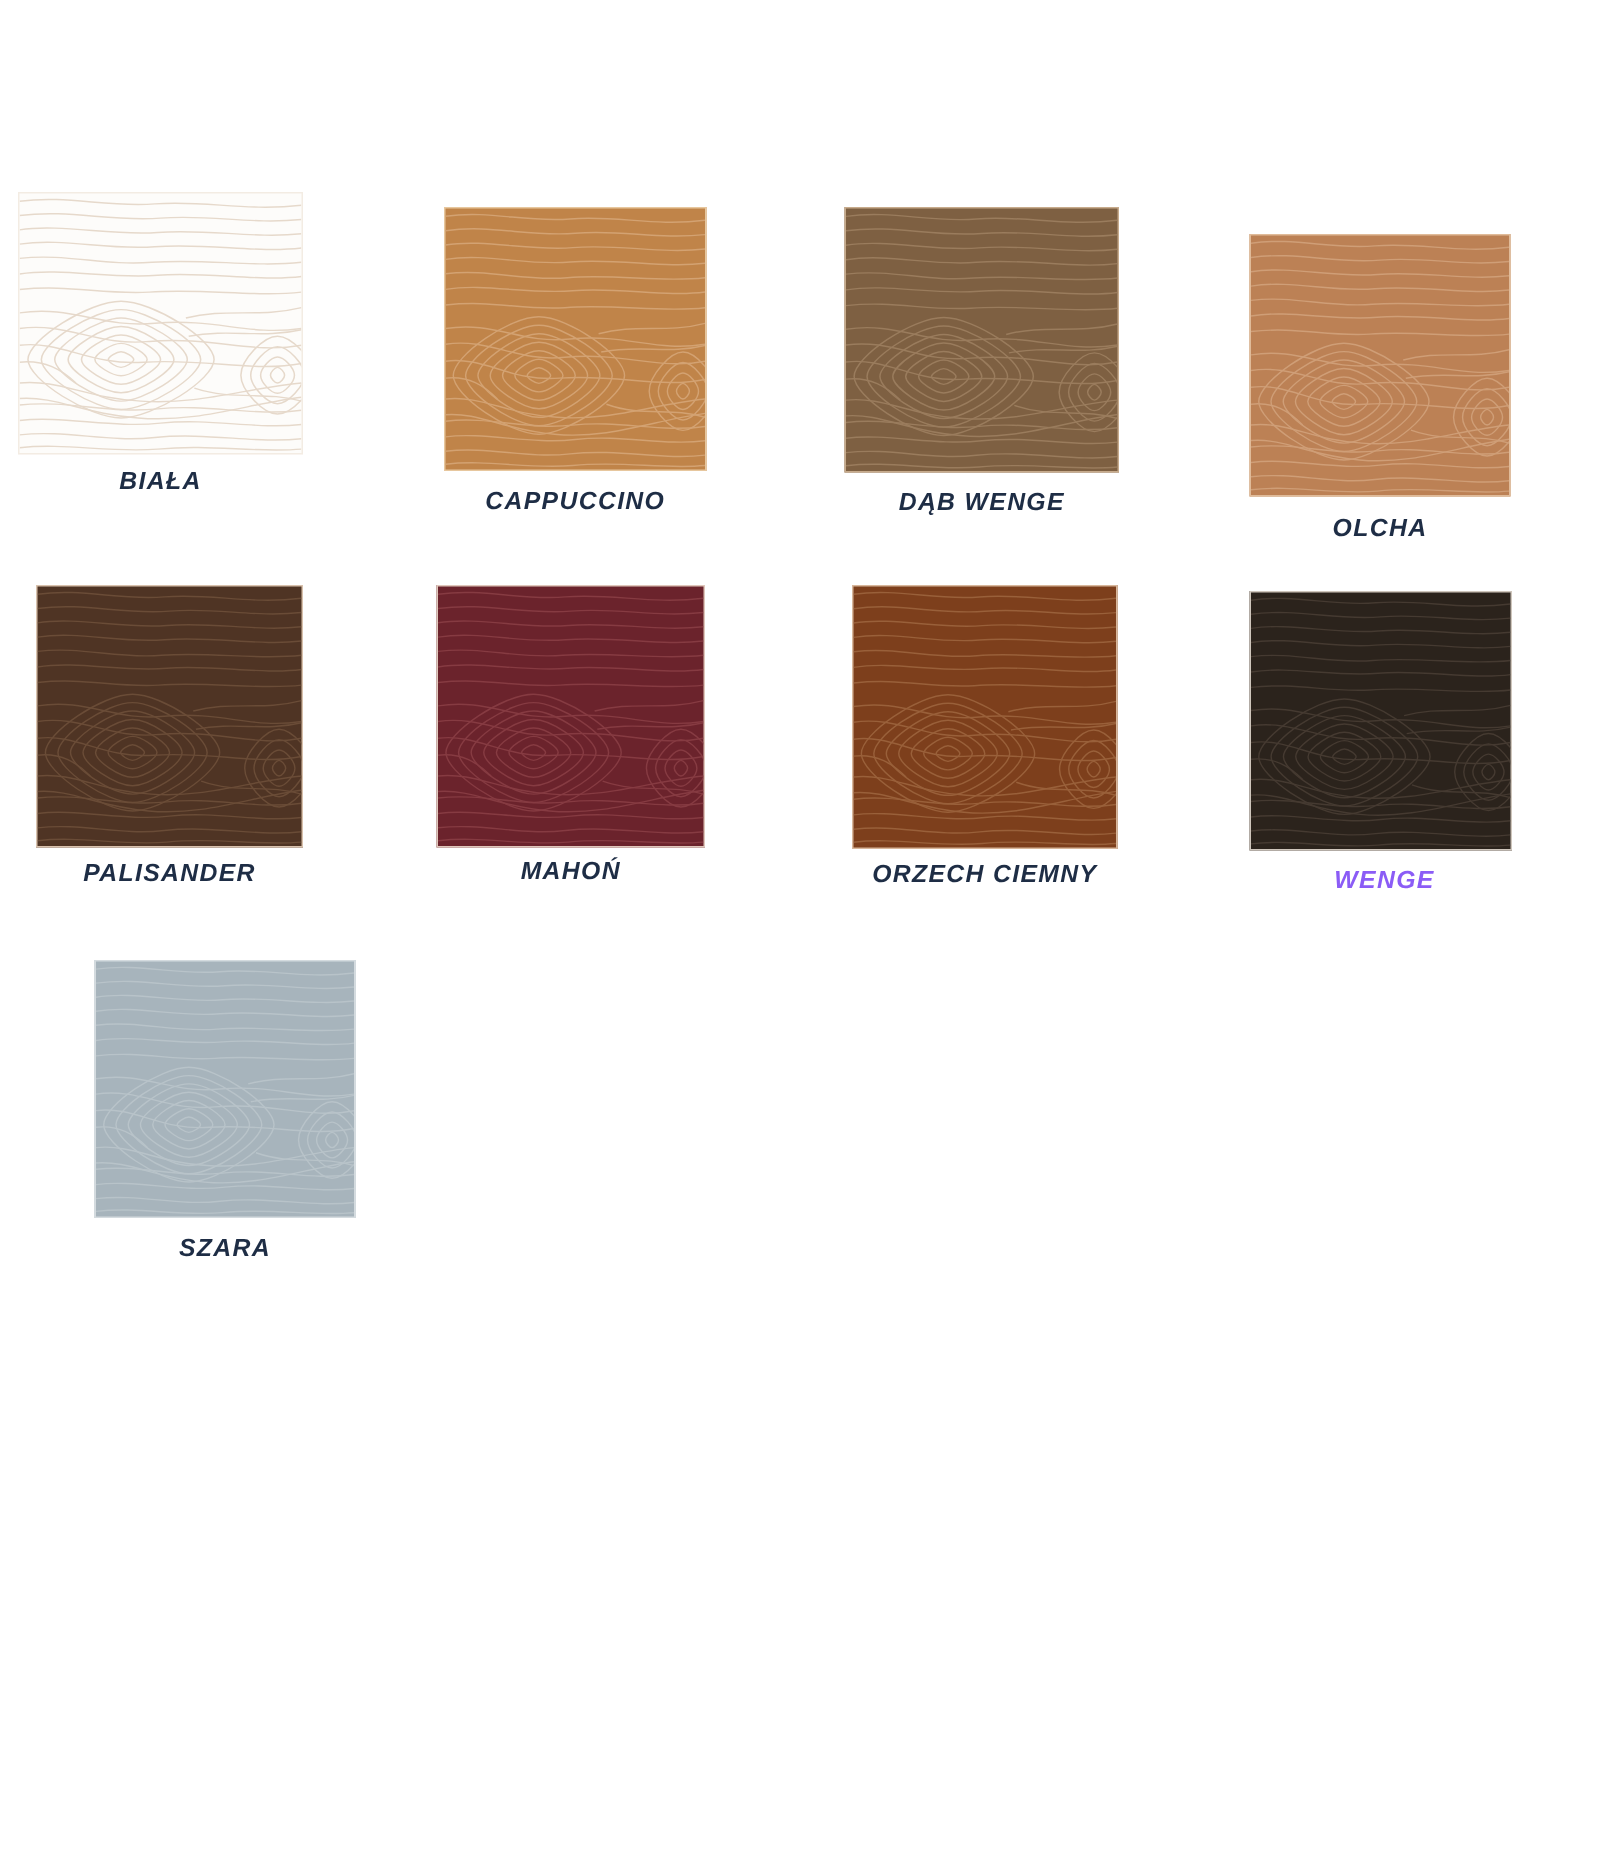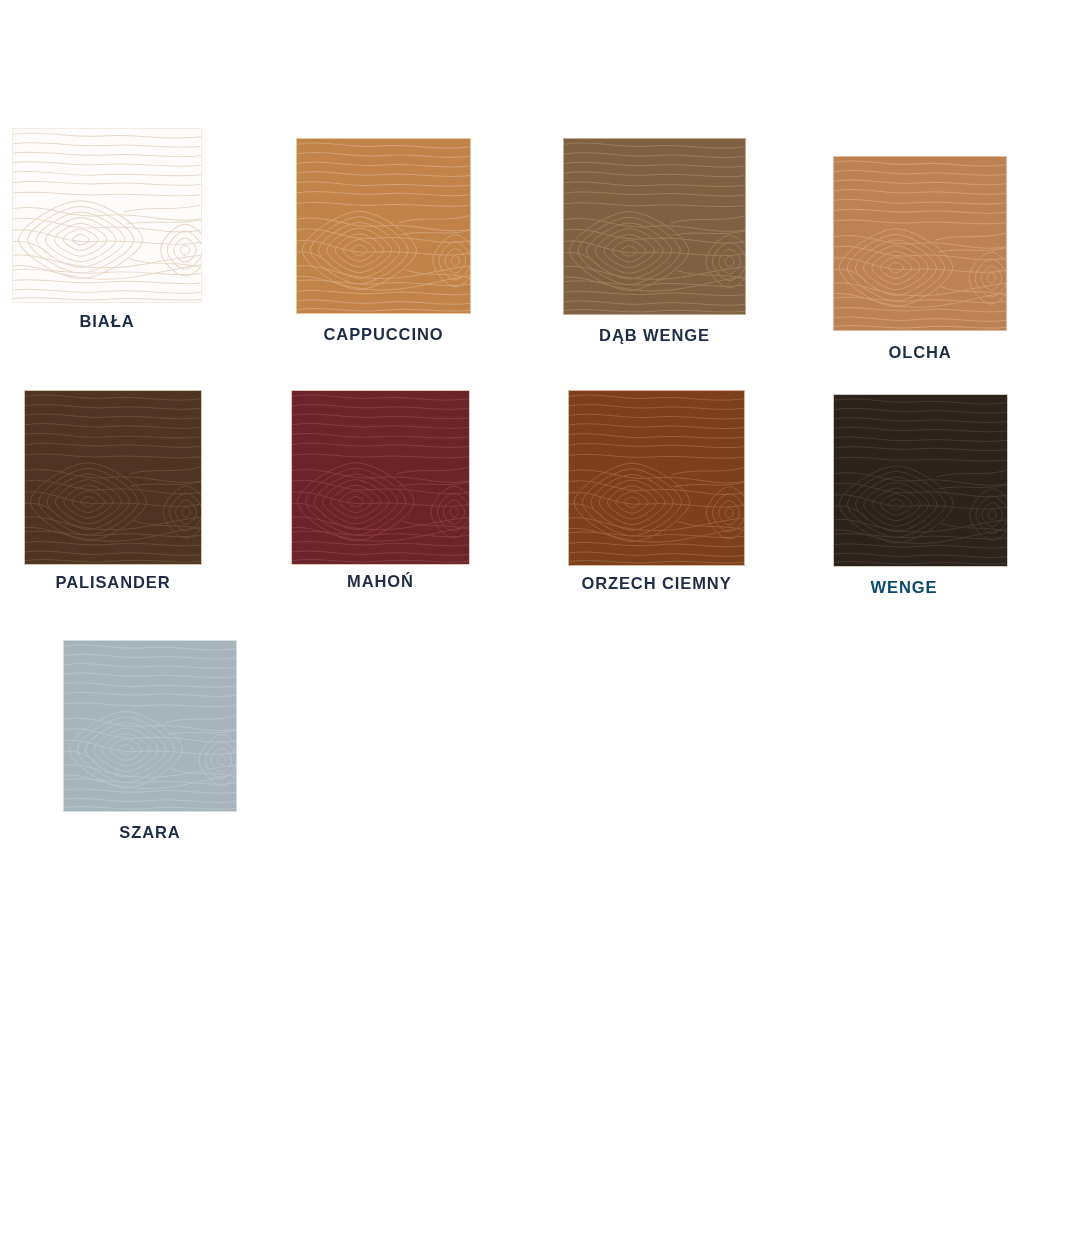--- a/index.html
+++ b/index.html
@@ -15,20 +15,21 @@
     overflow: hidden;
     position: relative;
   }
 
   #palette {
     position: absolute;
     left: 0;
     top: 0;
     width: 1080px;
     height: 1245px;
+    font-style: italic;
   }
 
   .swatch-cell {
     position: absolute;
   }
 
   .swatch-tile {
     position: relative;
     overflow: hidden;
     box-sizing: border-box;
@@ -354,21 +355,21 @@
           <path d="M0,104 C34,99 56,118 92,114 C138,110 164,124 200,117" fill="none" stroke="#453a31" stroke-width="1.1"></path>
           <path d="M0,117 C30,113 50,133 88,130 C134,127 166,138 200,131" fill="none" stroke="#453a31" stroke-width="1.1"></path>
           <path d="M0,146 C28,143 48,158 86,160 C128,163 160,150 200,146" fill="none" stroke="#453a31" stroke-width="1.1"></path>
           <path d="M0,158 C26,156 46,170 84,173 C126,177 162,162 200,157" fill="none" stroke="#453a31" stroke-width="1.1"></path>
           <path d="M118,96 C146,88 170,96 200,88" fill="none" stroke="#453a31" stroke-width="1.1"></path>
           <path d="M120,110 C150,104 172,112 200,105" fill="none" stroke="#453a31" stroke-width="1.1"></path>
           <path d="M124,150 C152,160 174,152 200,160" fill="none" stroke="#453a31" stroke-width="1.1"></path>
           <path d="M0,130 C18,128 30,136 40,146" fill="none" stroke="#453a31" stroke-width="1.1"></path>
         </svg>
       </div>
-      <div class="swatch-label" style="left: 904px; top: 578px; color: #0c4a6e;">WENGE</div>
+      <div class="swatch-label" style="left: 923px; top: 578px; color: #8b5cf6;">WENGE</div>
     </div>
     <div class="swatch-cell" style="left: 0px; top: 0px; width: 1080px; height: 1245px; pointer-events: none; margin-left: 34px;">
       <div class="swatch-tile" style="position: absolute; left: 29px; top: 640px; width: 174px; height: 172px; background: rgb(167, 180, 188); border: 1px solid rgb(212, 219, 223); pointer-events: auto;">
         <svg class="grain" viewBox="0 0 200 200" preserveAspectRatio="none">
           <path d="M0,6 C34,1 62,11 96,8 C132,5 160,14 200,9" fill="none" stroke="#b8c3c9" stroke-width="1.1"></path>
           <path d="M0,17 C36,12 64,22 100,19 C136,16 164,24 200,20" fill="none" stroke="#b8c3c9" stroke-width="1.1"></path>
           <path d="M0,28 C30,23 66,33 98,30 C134,27 166,35 200,31" fill="none" stroke="#b8c3c9" stroke-width="1.1"></path>
           <path d="M0,39 C32,34 62,44 96,41 C134,38 168,46 200,42" fill="none" stroke="#b8c3c9" stroke-width="1.1"></path>
           <path d="M0,50 C34,46 60,56 94,53 C132,50 166,57 200,53" fill="none" stroke="#b8c3c9" stroke-width="1.1"></path>
           <path d="M0,62 C30,57 64,66 98,63 C132,60 170,68 200,64" fill="none" stroke="#b8c3c9" stroke-width="1.1"></path>

